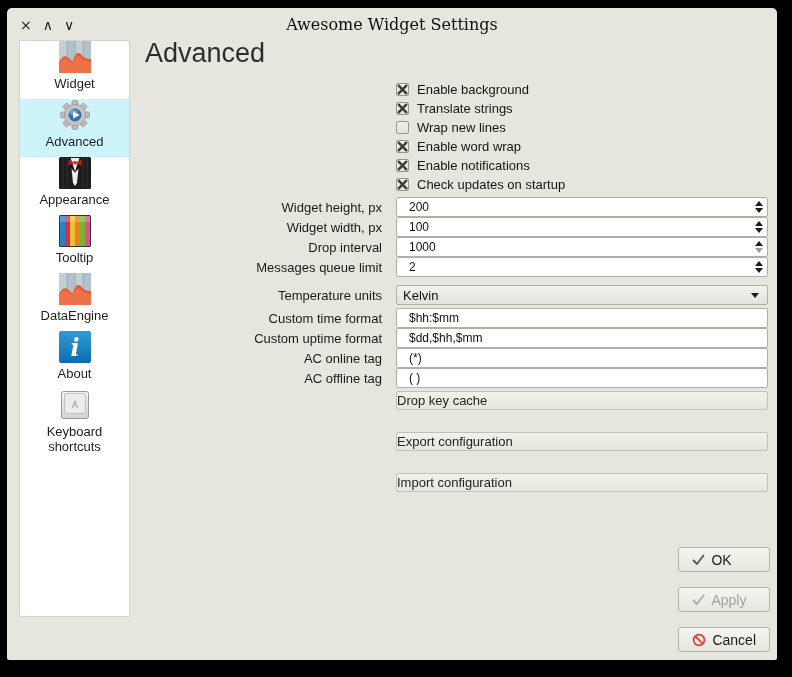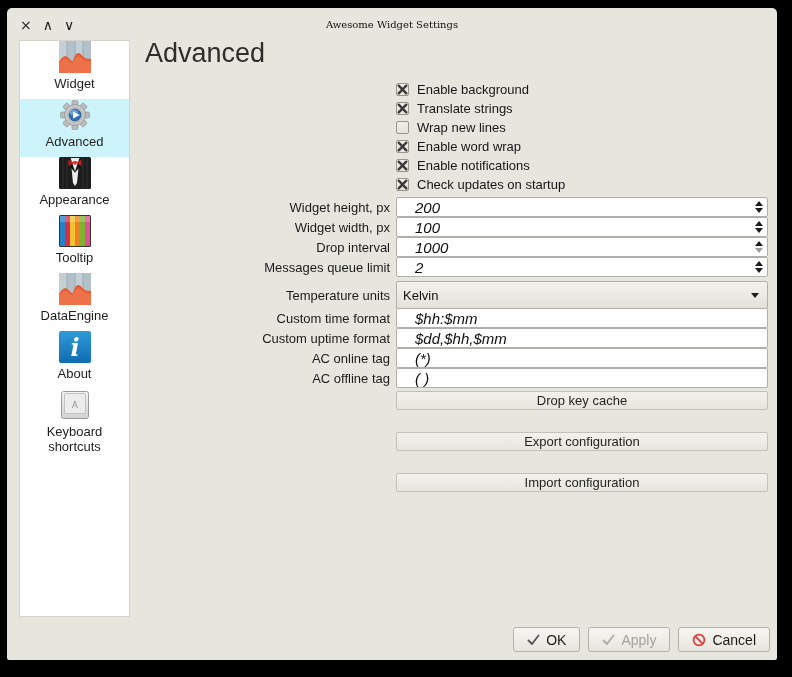--- a/index.html
+++ b/index.html
@@ -6,72 +6,72 @@
     font-family:"Liberation Sans","DejaVu Sans",sans-serif;-webkit-font-smoothing:antialiased;}
   .stage{position:relative;width:792px;height:677px;background:#000;overflow:hidden;}
   .window{position:absolute;left:7px;top:8px;width:770px;height:652px;
     background:#e6e5de;border-radius:5px 5px 2px 2px;overflow:hidden;}
 
   
   .titlebar{position:absolute;left:0;top:0;right:0;height:33px;}
   .win-controls{position:absolute;left:13px;top:0;height:33px;display:flex;align-items:center;gap:11px;}
   .wc{font-size:14px;line-height:14px;color:#1c1c1c;cursor:default;font-family:"DejaVu Sans",sans-serif;}
   .title{position:absolute;left:0;right:0;top:0;height:33px;display:flex;align-items:center;justify-content:center;
-    font-family:"DejaVu Serif","Liberation Serif",serif;font-size:10px;color:#101010;}
+    font-family:"DejaVu Serif","Liberation Serif",serif;font-size:16px;color:#101010;}
 
   
   .sidebar{position:absolute;left:12px;top:32px;width:111px;height:577px;background:#fff;
     border:1px solid #d5d4cc;box-sizing:border-box;}
   .side-item{padding:0 2px 8px;text-align:center;}
   .side-item.selected{background:#cdf3fb;}
   .side-icon{display:block;width:32px;height:32px;margin:0 auto 3px;}
   .side-label{font-size:13px;color:#1e1e1e;line-height:15px;}
 
   
   .content{position:absolute;left:138px;top:30px;width:632px;}
   .heading{margin:0;font-size:27px;font-weight:400;color:#2d2d2b;}
   .form{margin-top:11px;}
   .row{display:flex;align-items:center;height:20px;}
   .row.cbrow{height:19px;}
-  .lbl{width:251px;text-align:right;padding-right:6px;box-sizing:border-box;font-size:13px;color:#1b1b1b;white-space:nowrap;}
+  .lbl{width:251px;text-align:right;padding-right:14px;box-sizing:border-box;font-size:13px;color:#1b1b1b;white-space:nowrap;}
   .fieldcol{width:372px;display:flex;align-items:center;position:relative;}
 
   
   .cbbox{width:13px;height:13px;border:1px solid #96958e;border-radius:2px;
     background:linear-gradient(#efeee8,#e3e2db);box-sizing:border-box;margin-right:8px;
     display:inline-flex;align-items:center;justify-content:center;flex:none;}
   .cbbox svg{display:none;}
   .cbbox.checked svg{display:block;}
   .cblabel{font-size:13px;color:#161616;}
 
   
   .inputbox{width:100%;height:20px;border:1px solid #b1b0a8;border-radius:2px;background:#fff;
-    font-family:"Liberation Sans","DejaVu Sans",sans-serif;font-size:15px;color:#101010;
-    padding:0 18px;box-sizing:border-box;outline:none;font-style:italic;}
+    font-family:"Liberation Sans","DejaVu Sans",sans-serif;font-size:12px;color:#101010;
+    padding:0 12px;box-sizing:border-box;outline:none;}
   .arrows{position:absolute;right:5px;top:0;height:100%;display:flex;flex-direction:column;
     justify-content:center;align-items:center;gap:2px;cursor:default;}
   .tri-up{width:0;height:0;border-left:4px solid transparent;border-right:4px solid transparent;border-bottom:5px solid #1d1d1b;}
   .tri-down{width:0;height:0;border-left:4px solid transparent;border-right:4px solid transparent;border-top:5px solid #1d1d1b;}
   .tri-down.dim{border-top-color:#9d9d97;}
 
-  .combo{width:100%;height:28px;border:1px solid #b1b0a8;border-radius:2px;
+  .combo{width:100%;height:20px;border:1px solid #b1b0a8;border-radius:2px;
     background:linear-gradient(#f3f2ed,#e2e1da);display:flex;align-items:center;
     padding:0 6px;box-sizing:border-box;position:relative;font-size:13px;color:#101010;}
   .combo-arrow{position:absolute;right:8px;width:0;height:0;border-left:4px solid transparent;
     border-right:4px solid transparent;border-top:5px solid #1d1d1b;}
 
   .mt2{margin-top:8px;} .mt3{margin-top:3px;}
 
   .wide-btn{display:block;width:372px;margin-left:251px;height:19px;border:1px solid #c2c1b9;border-radius:2px;
     background:linear-gradient(#f2f1eb,#e6e5de);font-family:"Liberation Sans","DejaVu Sans",sans-serif;
-    font-size:13px;color:#242422;text-align:center;line-height:17px;box-sizing:border-box;padding:0;cursor:default;}
+    font-size:13px;color:#242422;text-align:left;line-height:17px;box-sizing:border-box;padding:0;cursor:default;}
   .wb-first{margin-top:3px;} .wb{margin-top:22px;}
 
   
-  .footer{position:absolute;right:7px;bottom:8px;display:flex;gap:8px;}
+  .footer{position:absolute;right:7px;bottom:8px;display:flex;gap:15px;flex-direction:column;}
   .fbtn{height:25px;padding:0 13px;display:inline-flex;align-items:center;gap:6px;
     border:1px solid #b3b2aa;border-radius:3px;background:linear-gradient(#f6f5f1,#e6e5de);
     font-family:"Liberation Sans","DejaVu Sans",sans-serif;font-size:14px;color:#1c1c1a;cursor:default;}
   .fbtn.disabled{color:#a3a39d;}
   .ficon{display:block;}
 </style>
 </head>
 <body>
 
 <div class="stage">

